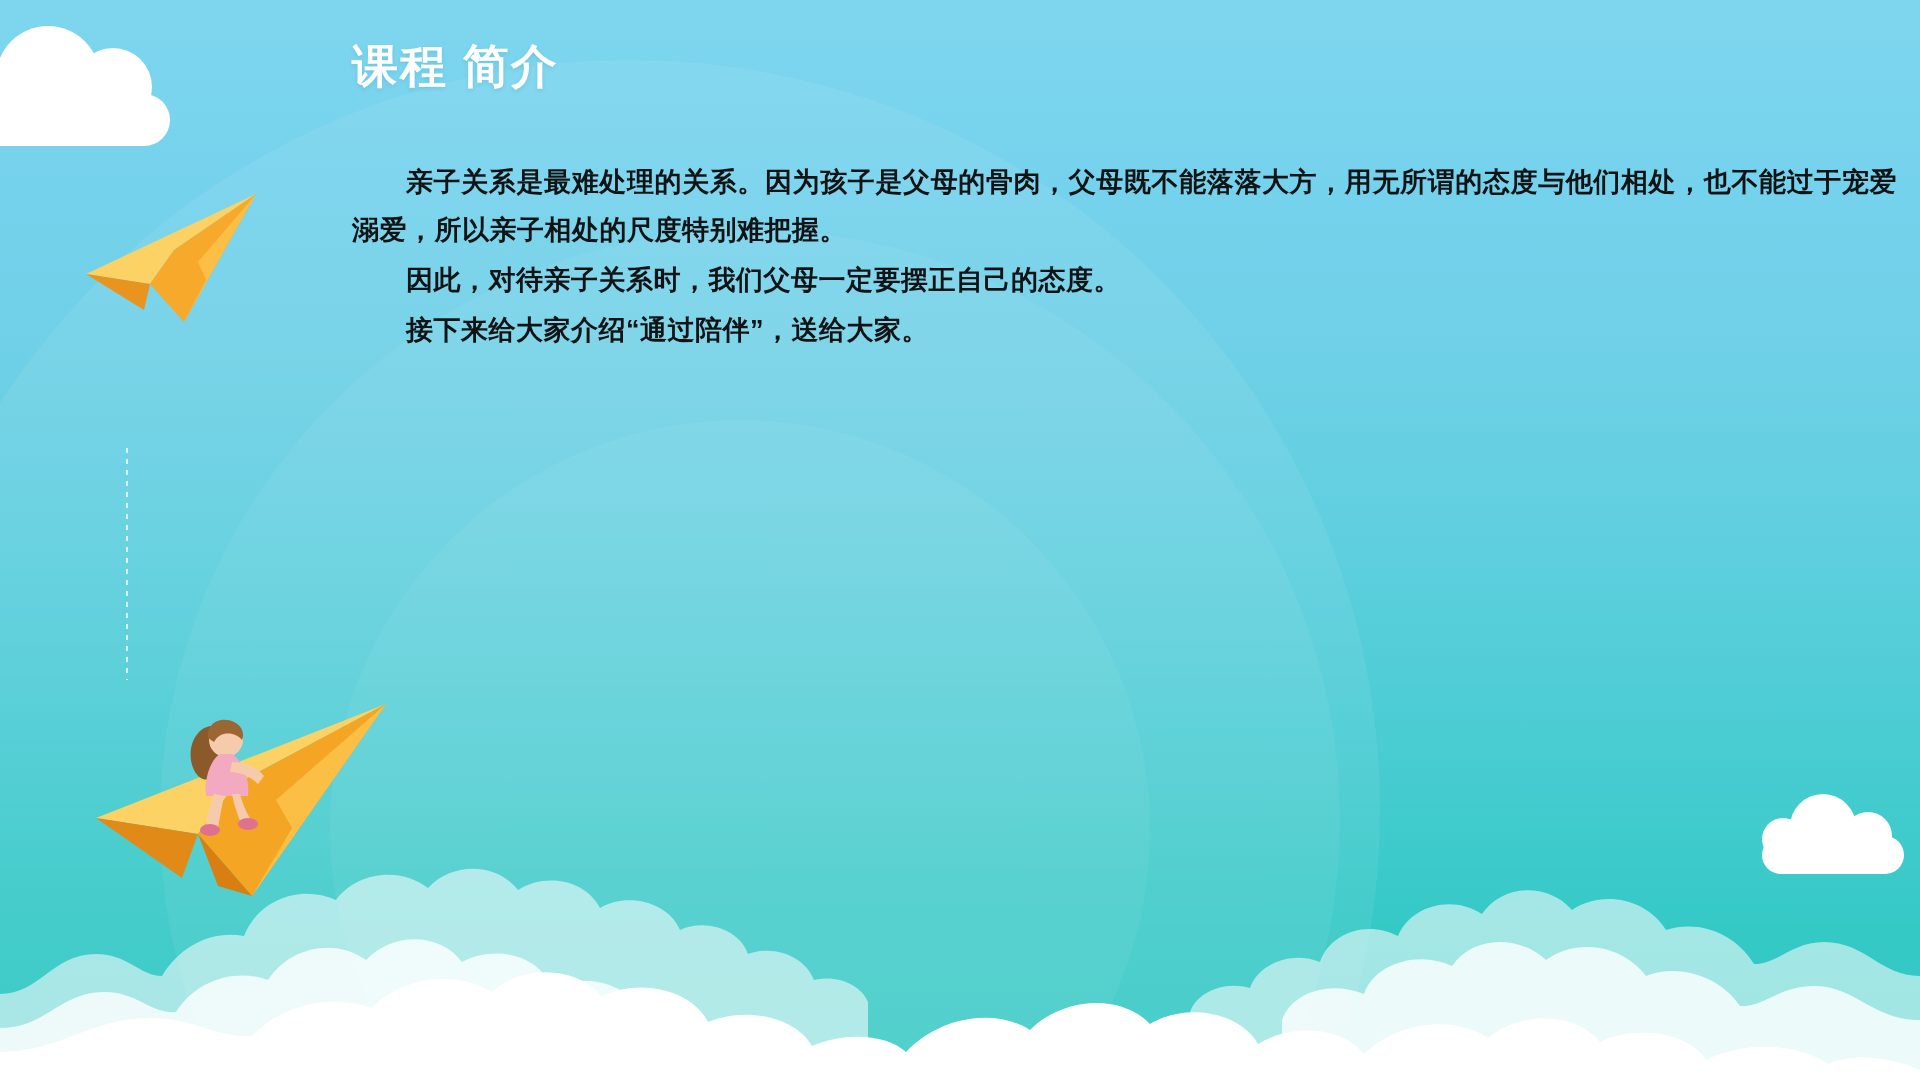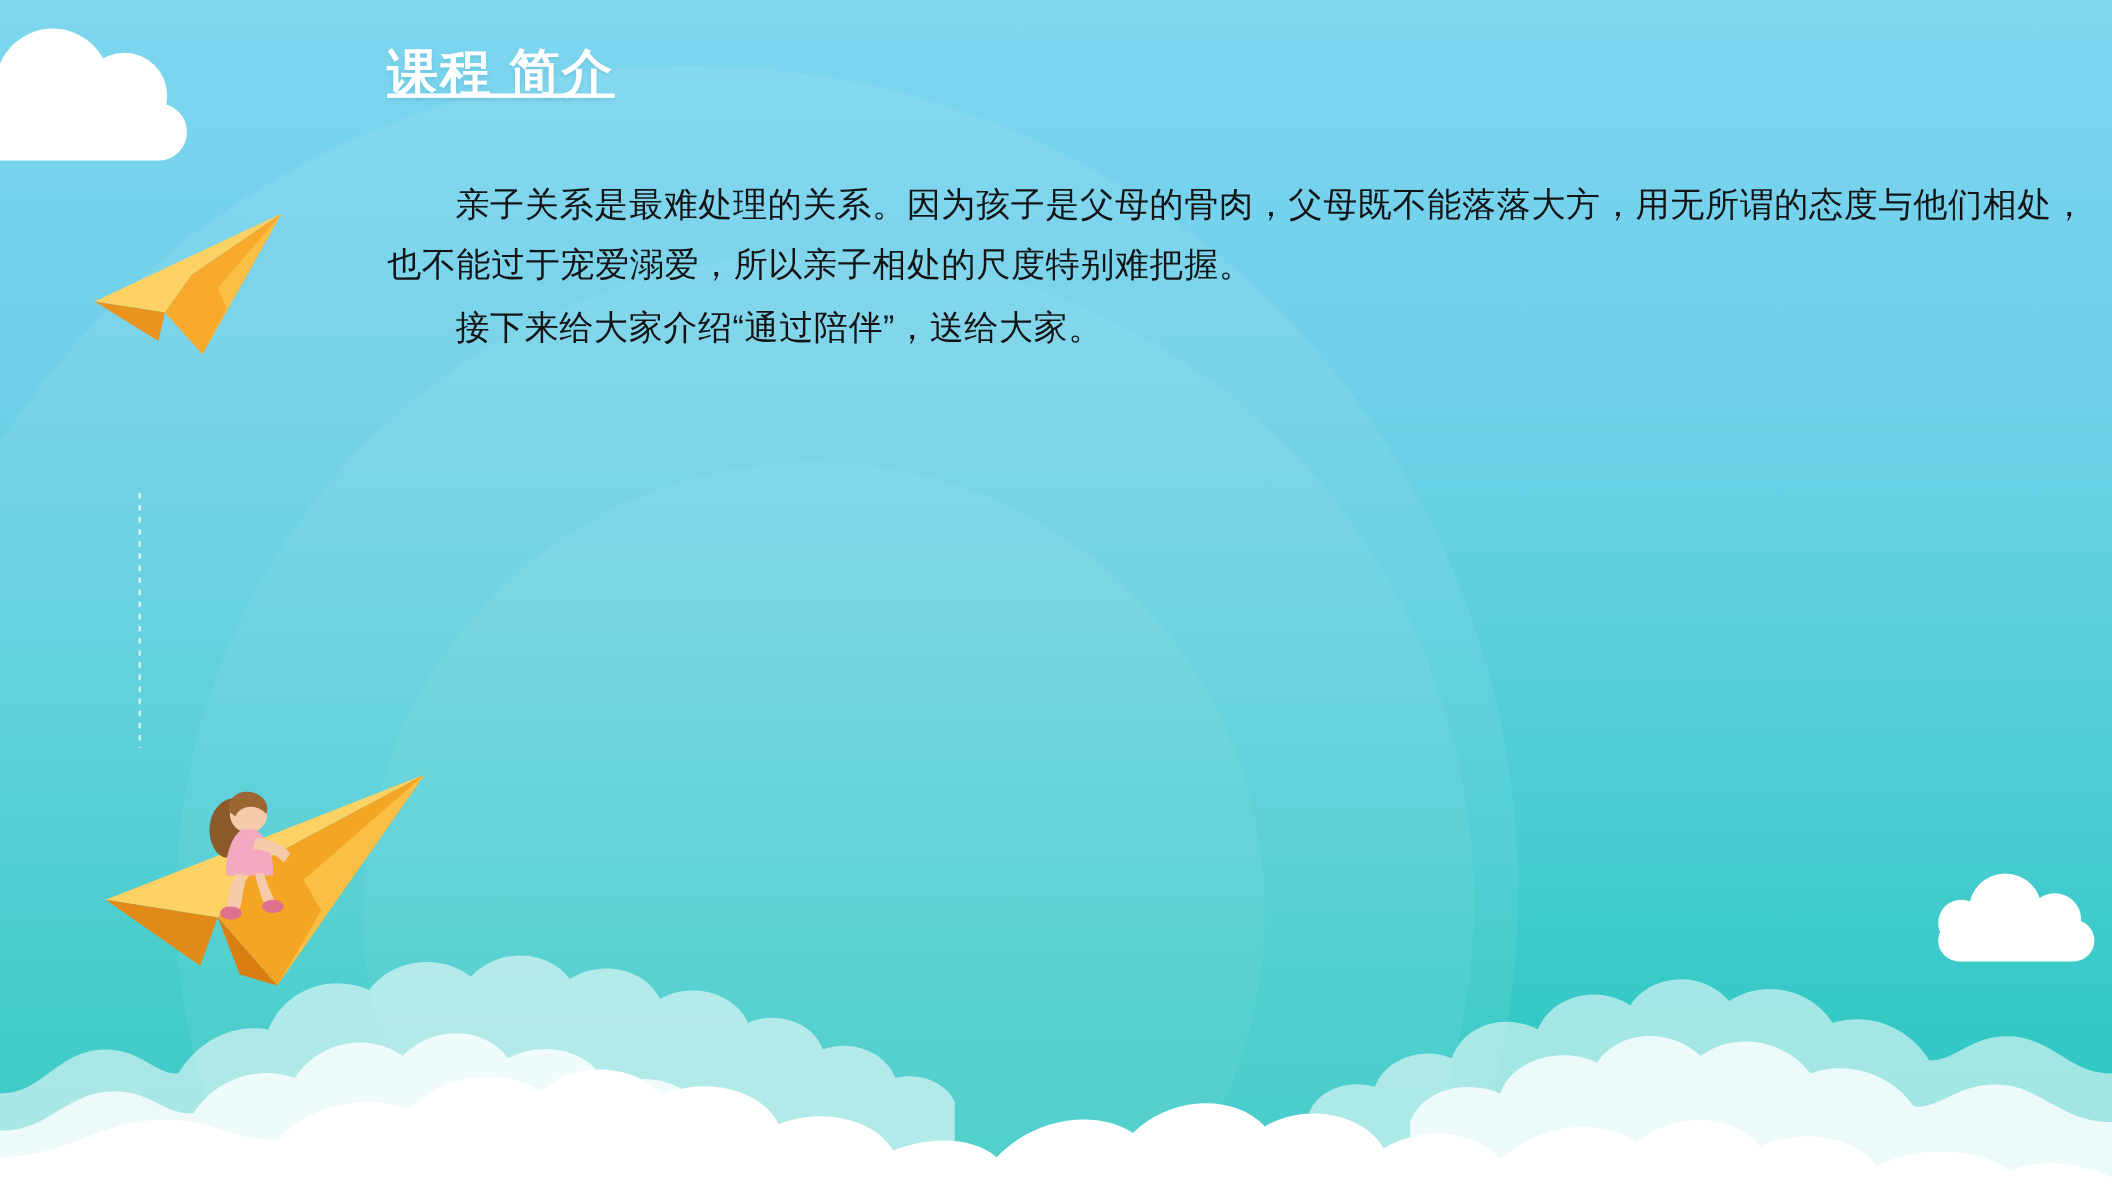--- a/index.html
+++ b/index.html
@@ -98,32 +98,31 @@
   #title {
     position: absolute;
     left: 352px;
     top: 36px;
     font-size: 46px;
     font-weight: 700;
     color: #ffffff;
     letter-spacing: 2px;
     white-space: nowrap;
     text-shadow: 0 2px 4px rgba(0,80,110,0.12);
-    text-decoration: underline;
   }
 
   
   #body-text {
     position: absolute;
     left: 352px;
     top: 158px;
     width: 1545px;
     color: #111315;
-    font-size: 31px;
-    font-weight: 400;
+    font-size: 27px;
+    font-weight: 700;
     line-height: 1.78;
     letter-spacing: 0.5px;
     text-align: justify;
     text-justify: inter-ideograph;
   }
   #body-text p {
     margin: 0 0 2px 0;
     text-indent: 2em;
   }
 
@@ -276,16 +275,17 @@
                C1642,280 1710,284 1744,298
                C1796,288 1862,290 1920,298
                L1920,300 Z" fill="#ffffff"></path>
     </svg>
   </div>
 
   <div id="title">课程 简介</div>
 
   <div id="body-text">
     <p>亲子关系是最难处理的关系。因为孩子是父母的骨肉，父母既不能落落大方，用无所谓的态度与他们相处，也不能过于宠爱溺爱，所以亲子相处的尺度特别难把握。</p>
+    <p>因此，对待亲子关系时，我们父母一定要摆正自己的态度。</p>
     <p>接下来给大家介绍“通过陪伴”，送给大家。</p>
   </div>
 
 </div>
 
 </body></html>

